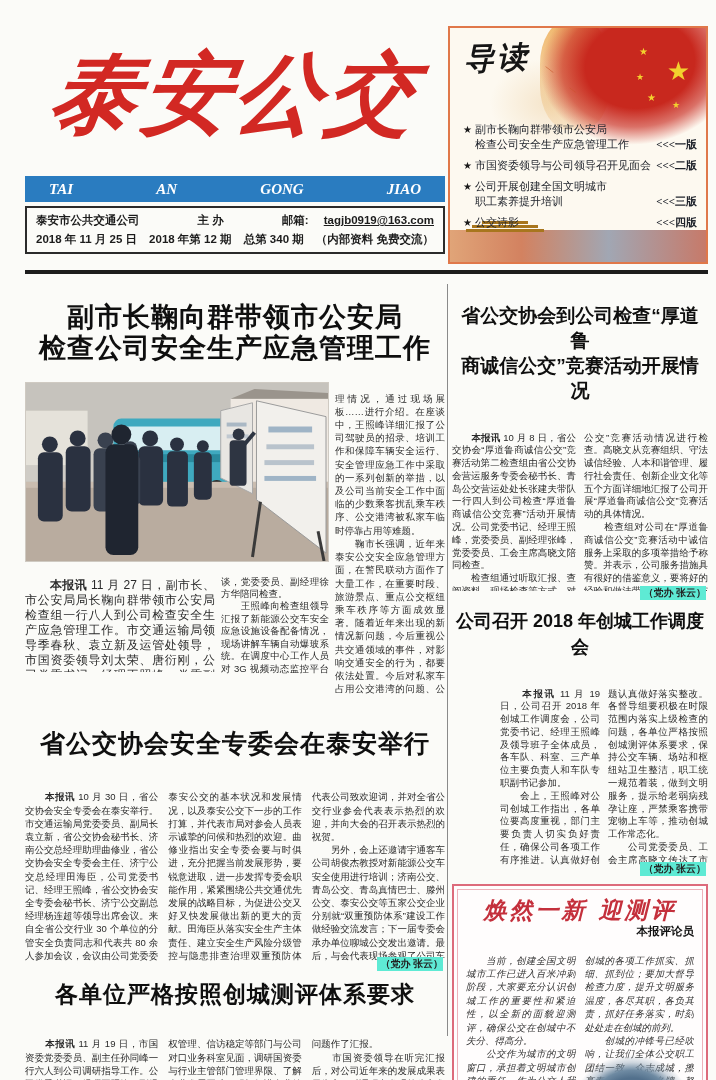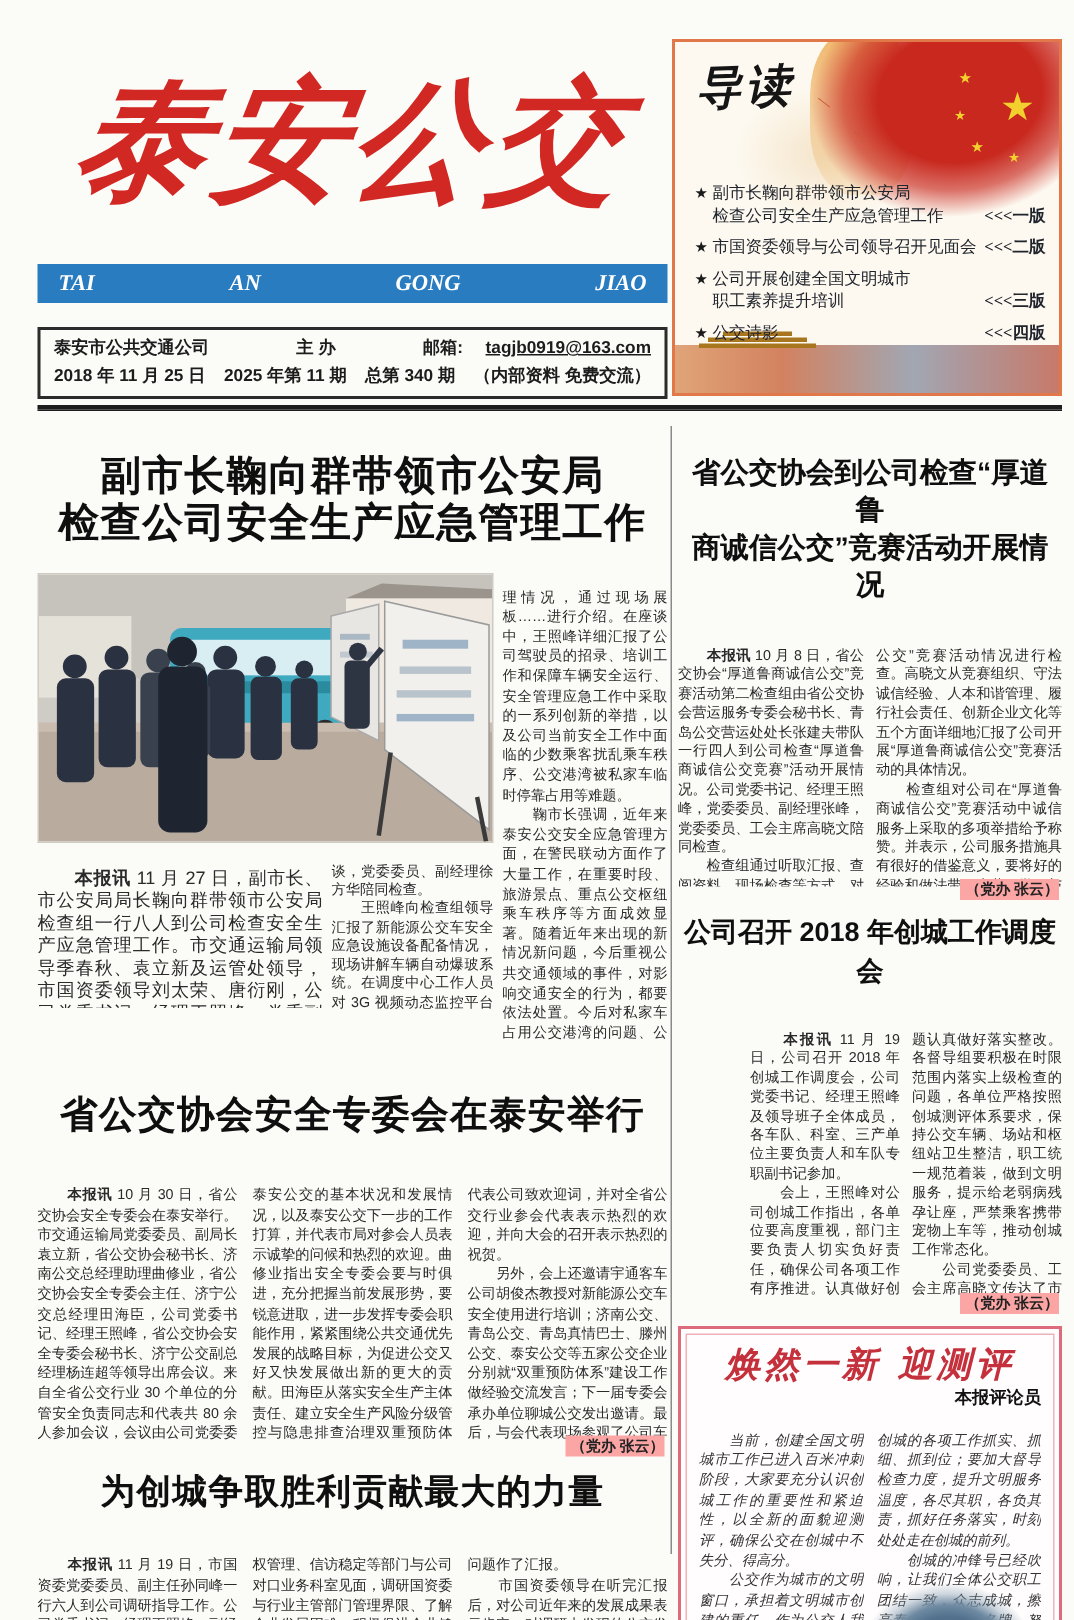--- a/index.html
+++ b/index.html
@@ -5,24 +5,24 @@
   * { box-sizing: border-box; }
   body { margin: 0; background: #e9e9e9; font-family: "Liberation Sans", sans-serif; }
   .page { position: relative; width: 716px; height: 1080px; margin: 0 auto; background: #fbfbf8; overflow: hidden; color: #222; }
 
   
   .masthead-left { position: absolute; left: 25px; top: 14px; width: 420px; }
   .calli { font-family: "DejaVu Serif", serif; font-style: italic; font-weight: bold;
            font-size: 88px; line-height: 158px; color: #d22823; text-align: center;
            letter-spacing: 4px; transform: skewX(-8deg); white-space: nowrap; }
   .pinyin-bar { display: flex; justify-content: space-between; align-items: center;
-                background: #2a7cc0; color: #fff; height: 26px; padding: 0 14px;
+                background: #2a7cc0; color: #fff; height: 26px; padding: 0 24px;
                 font-family: "Liberation Serif", serif; font-style: italic; font-weight: bold;
                 font-size: 15px; margin-top: 4px; }
-  .info-box { border: 2px solid #2b2b2b; margin-top: 16px; padding: 3px 9px;
+  .info-box { border: 2px solid #2b2b2b; margin-top: 4px; padding: 3px 9px;
               font-size: 11.5px; font-weight: bold; line-height: 19px; color: #1c1c1c; }
   .info-row { display: flex; justify-content: space-between; }
   .email-val { text-decoration: underline; padding-left: 15px; }
 
   
   .daodu { position: absolute; left: 448px; top: 26px; width: 260px; height: 238px;
            border: 2px solid #e0784a; background: #fdf9f0; overflow: hidden; }
   .flag-red { position: absolute; right: -34px; top: -44px; width: 200px; height: 160px;
               background: radial-gradient(closest-side, #c8281e 55%, rgba(200,40,30,.65) 78%, transparent);
               border-radius: 40% 60% 55% 45%; transform: rotate(-10deg); }
@@ -83,21 +83,21 @@
   .a1-col3 { width: 110px; margin-left: 6px; height: 302px; font-size: 9.5px; line-height: 13.2px; }
 
   .cols { display: flex; position: relative; margin-top: 4px; }
   .cols .bodytext { flex: 1; }
   .cols3 { gap: 10px; }
   .cols2 { gap: 8px; }
   .a2-cols { height: 190px; } .a2-cols .bodytext { font-size: 9.5px; line-height: 13.2px; }
   .a3-cols { height: 148px; } .a3-cols .bodytext { font-size: 9.5px; line-height: 13.2px; }
   .r1-cols { height: 178px; } .r1-cols .bodytext { font-size: 9.5px; line-height: 12.8px; }
   .r2-cols { height: 198px; margin-bottom: 8px; margin-left: 48px; } .r2-cols .bodytext { font-size: 9.5px; line-height: 12.8px; }
-  .sign { position: absolute; right: 2px; bottom: 0; background: #fca5a5; font-weight: bold;
+  .sign { position: absolute; right: 2px; bottom: 0; background: #5eead4; font-weight: bold;
           font-size: 10px; font-family: "Liberation Serif", serif; padding-left: 4px; }
 
   .r1-block { margin-bottom: 8px; }
 
   
   .commentary { border: 2px solid #dd6b7b; background: #fffdfd; height: 283px; padding: 3px; }
   .commentary-inner { border: 1px solid #eeb2ba; height: 100%; padding: 6px 8px; position: relative; }
   .c-title { text-align: center; font-family: "DejaVu Serif", serif; font-style: italic; font-weight: bold;
              font-size: 23px; color: #c4303c; letter-spacing: 3px; line-height: 28px; }
   .c-byline { text-align: right; font-weight: bold; font-size: 11.5px; margin: 0 0 5px; color: #111; }
@@ -121,21 +121,21 @@
       <span>JIAO</span>
     </div>
     <div class="info-box">
       <div class="info-row">
         <span>泰安市公共交通公司</span>
         <span>主  办</span>
         <span><span>邮箱:</span><span class="email-val">tagjb0919@163.com</span></span>
       </div>
       <div class="info-row">
         <span>2018 年 11 月 25 日</span>
-        <span>2025 年第 11 期</span>
+        <span>2018 年第 12 期</span>
         <span>总第 340 期</span>
         <span>（内部资料  免费交流）</span>
       </div>
     </div>
   </div>
 
   <aside class="daodu">
     <div class="flag-orange"></div>
     <div class="wash"></div>
     <div class="flag-red"></div>
@@ -260,21 +260,21 @@
         <p class="bodytext"><b class="lede">　　本报讯</b><span> 10 月 30 日，省公交协会安全专委会在泰安举行。市交通运输局党委委员、副局长袁立新，省公交协会秘书长、济南公交总经理助理曲修业，省公交协会安全专委会主任、济宁公交总经理田海臣，公司党委书记、经理王照峰，省公交协会安全专委会秘书长、济宁公交副总经理杨连超等领导出席会议。来自全省公交行业 30 个单位的分管安全负责同志和代表共 80 余人参加会议，会议由公司党委委员、副经理徐方华主持。
 　　会上，袁立新介绍了近年来</span></p>
         <p class="bodytext">泰安公交的基本状况和发展情况，以及泰安公交下一步的工作打算，并代表市局对参会人员表示诚挚的问候和热烈的欢迎。曲修业指出安全专委会要与时俱进，充分把握当前发展形势，要锐意进取，进一步发挥专委会职能作用，紧紧围绕公共交通优先发展的战略目标，为促进公交又好又快发展做出新的更大的贡献。田海臣从落实安全生产主体责任、建立安全生产风险分级管控与隐患排查治理双重预防体系、提升应急处置能力等内容做了安全专委会年度工作报告。王照峰</p>
         <p class="bodytext">代表公司致欢迎词，并对全省公交行业参会代表表示热烈的欢迎，并向大会的召开表示热烈的祝贺。
 　　另外，会上还邀请宇通客车公司胡俊杰教授对新能源公交车安全使用进行培训；济南公交、青岛公交、青岛真情巴士、滕州公交、泰安公交等五家公交企业分别就“双重预防体系”建设工作做经验交流发言；下一届专委会承办单位聊城公交发出邀请。最后，与会代表现场参观了公司车队、充电桩、光伏发电等项目情况。</p>
         <span class="sign">（党办 张云）</span>
       </div>
     </article>
 
     <article>
-      <h2 class="headline h-a3">为创城争取胜利贡献最大的力量</h2>
+      <h2 class="headline h-a3">各单位严格按照创城测评体系要求</h2>
       <div class="cols cols3 a3-cols">
         <p class="bodytext"><b class="lede">　　本报讯</b><span> 11 月 19 日，市国资委党委委员、副主任孙同峰一行六人到公司调研指导工作。公司党委书记、经理王照峰，副经理徐方华、刘霞，工会主席高晓文，及相关科室负责人陪同。
 　　此次市国资委领导来公司调研指导的主要目的是落实《泰安市市属经营性国有资产统一监管实施方案》，更好地履行政府出资人的义务，组织国资委产</span></p>
         <p class="bodytext">权管理、信访稳定等部门与公司对口业务科室见面，调研国资委与行业主管部门管理界限、了解企业发展困难，积极促进企业健康快速发展。会上，王照峰介绍了公司发展情况，对市级财政补贴、场站建设资金、财政购车预算规划等亟需解决的发展困境作了汇报。徐方华介绍了公交安全营运工作情况，高晓文就信访稳定工作中的难点</p>
         <p class="bodytext">问题作了汇报。
 　　市国资委领导在听完汇报后，对公司近年来的发展成果表示肯定，对调研中发现的公交发展困难，将积极向市政府反映。同时，尽快理清国资委出资人管理义务与行业行政主管部门管理权限，实现协调共管，共同推进公交事业健康发展。</p>
 
       </div>
     </article>
   </section>

